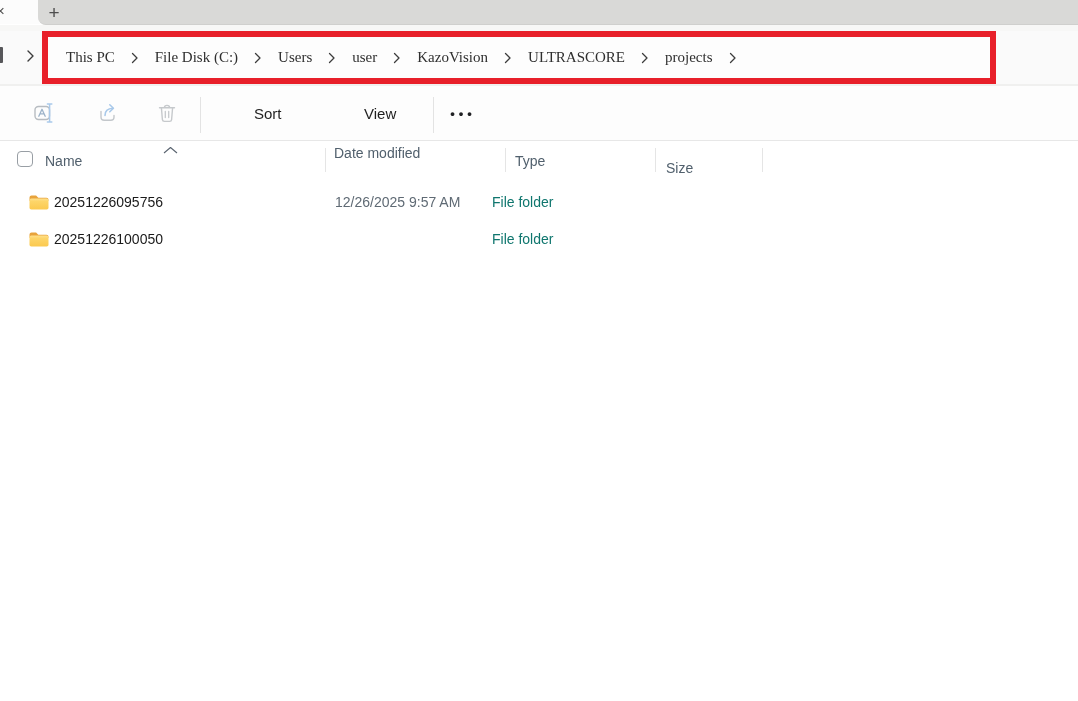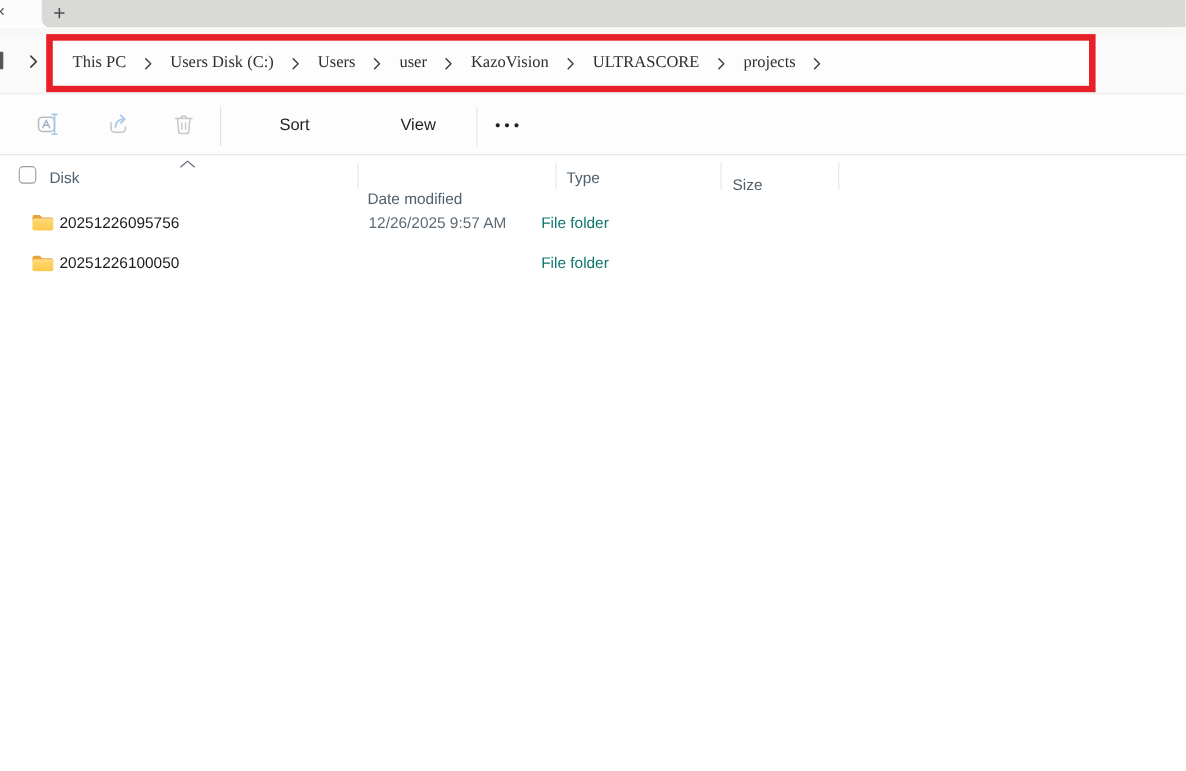--- a/index.html
+++ b/index.html
@@ -80,21 +80,21 @@
         </svg>
     </span>
 
     <div class="abs addr-box">
       <span class="crumb">This PC</span>
       <span class="crumb-sep">
           <svg width="8" height="12" viewBox="0 0 8 12">
             <polyline points="1.5,1.5 6,6 1.5,10.5" fill="none" stroke="#3c3c3c" stroke-width="1.3" stroke-linecap="round" stroke-linejoin="round"></polyline>
           </svg>
         </span>
-      <span class="crumb">Users Disk (C:)</span>
+      <span class="crumb">File Disk (C:)</span>
       <span class="crumb-sep">
           <svg width="8" height="12" viewBox="0 0 8 12">
             <polyline points="1.5,1.5 6,6 1.5,10.5" fill="none" stroke="#3c3c3c" stroke-width="1.3" stroke-linecap="round" stroke-linejoin="round"></polyline>
           </svg>
         </span>
       <span class="crumb">Users</span>
       <span class="crumb-sep">
           <svg width="8" height="12" viewBox="0 0 8 12">
             <polyline points="1.5,1.5 6,6 1.5,10.5" fill="none" stroke="#3c3c3c" stroke-width="1.3" stroke-linecap="round" stroke-linejoin="round"></polyline>
           </svg>
@@ -183,31 +183,31 @@
       <span class="dots">•••</span>
     </div>
   </div>
 
   <div class="abs header-top-line"></div>
 
   <div class="abs hdr-row">
     <div class="abs hdr-checkbox"></div>
 
     <div class="abs" style="left:45px;top:0;height:31px;display:flex;align-items:center;">
-      <span class="hdr-label">Disk</span>
+      <span class="hdr-label">Name</span>
     </div>
     <span class="abs sort-caret">
       <svg width="15" height="8" viewBox="0 0 15 8">
           <polyline points="1,7 7.5,1.5 14,7" fill="none" stroke="#5a6470" stroke-width="1.1" stroke-linejoin="round"></polyline>
         </svg>
     </span>
 
     <div class="abs hdr-sep" style="left:325px;"></div>
 
-    <div class="abs" style="left:334px;top:12px;height:31px;display:flex;align-items:flex-end;">
+    <div class="abs" style="left:334px;top:0;height:31px;display:flex;align-items:flex-start;">
       <span class="hdr-label">Date modified</span>
     </div>
 
     <div class="abs hdr-sep" style="left:505px;"></div>
 
     <div class="abs" style="left:515px;top:0;height:31px;display:flex;align-items:center;">
       <span class="hdr-label">Type</span>
     </div>
 
     <div class="abs hdr-sep" style="left:655px;"></div>

